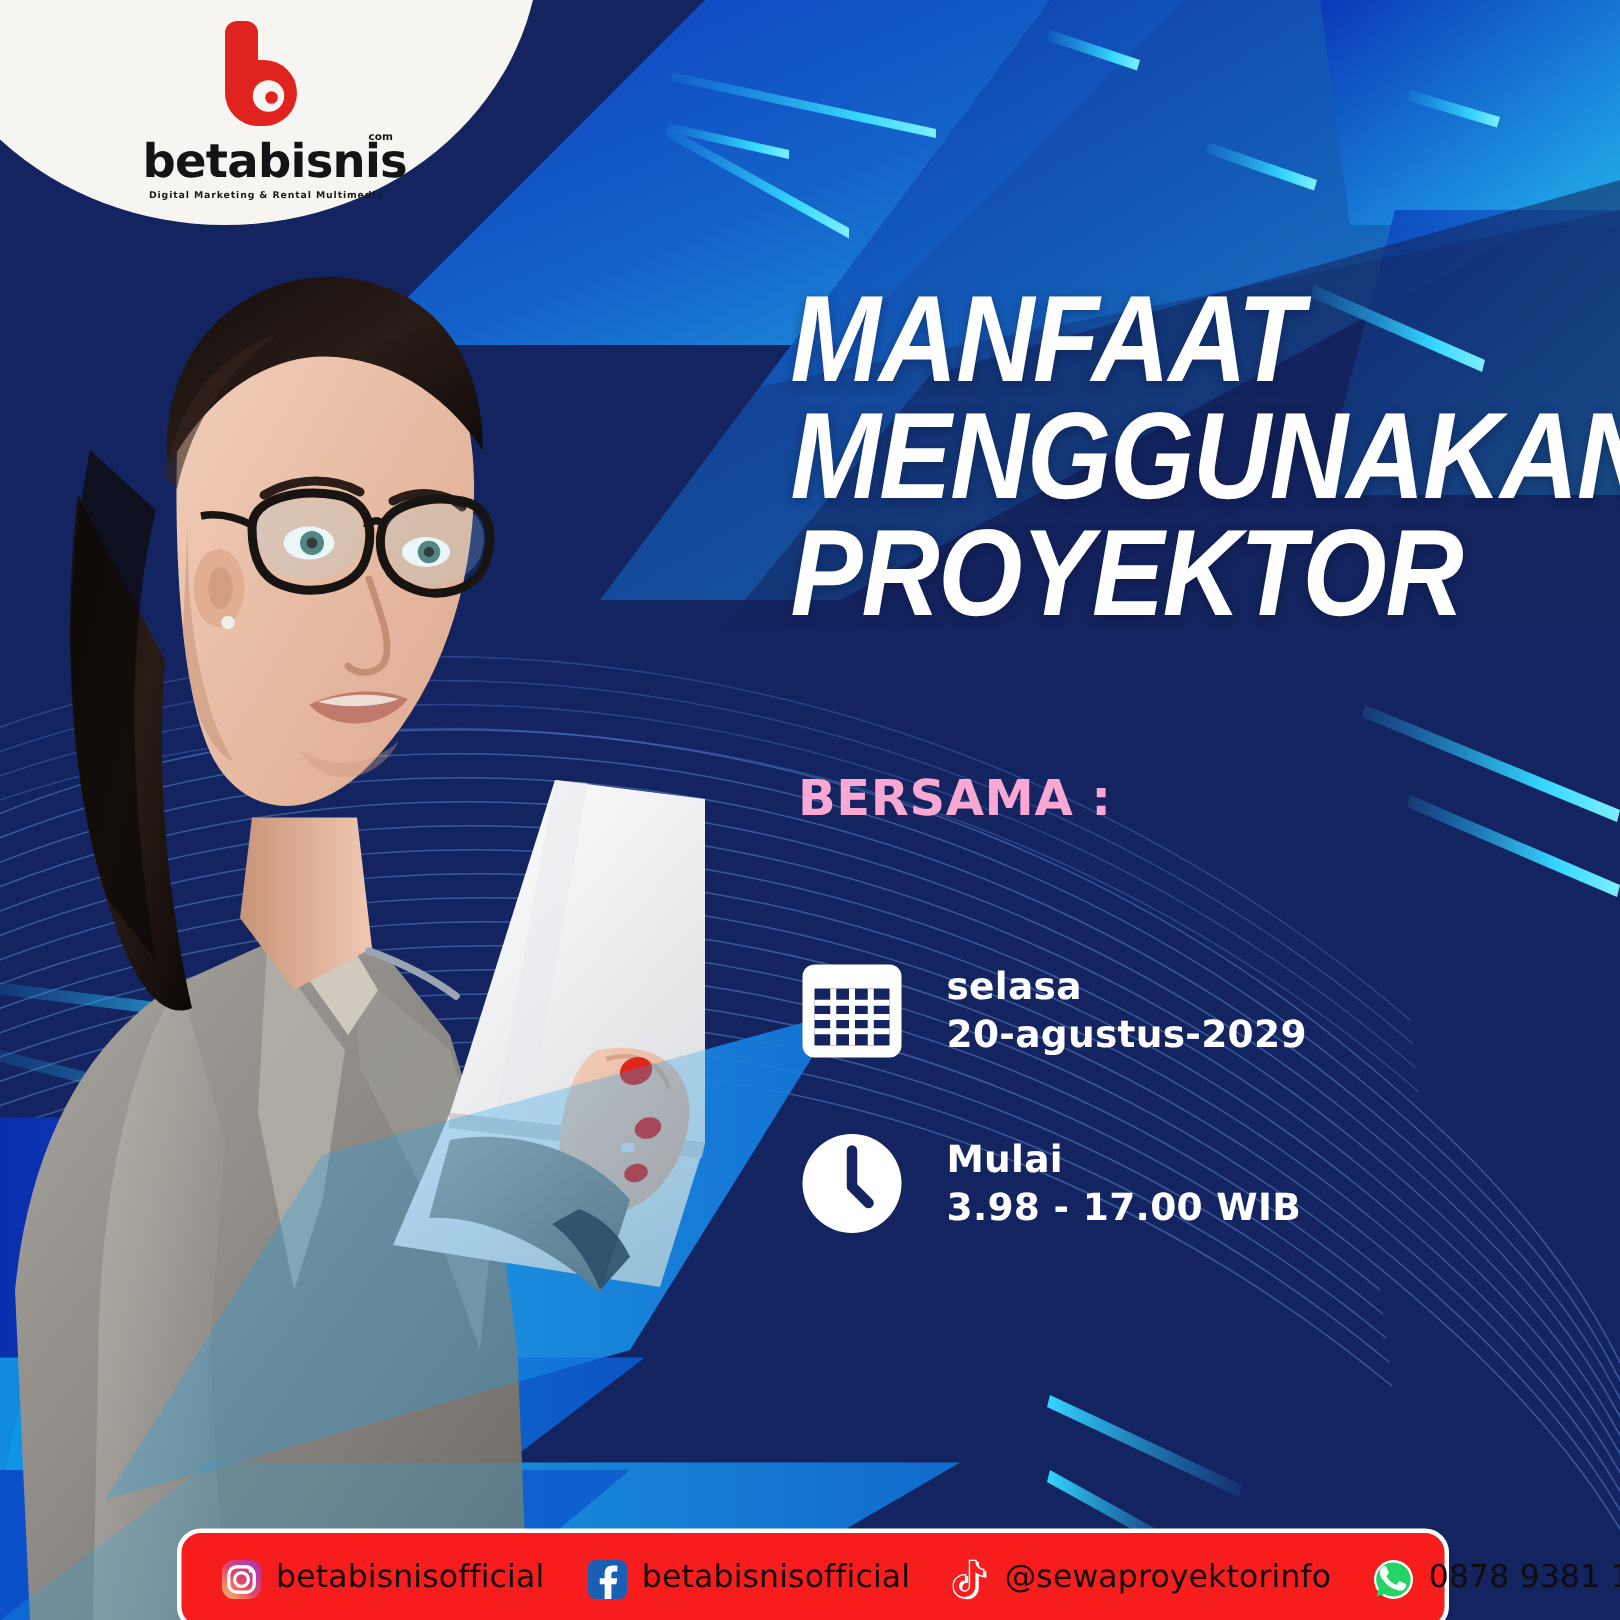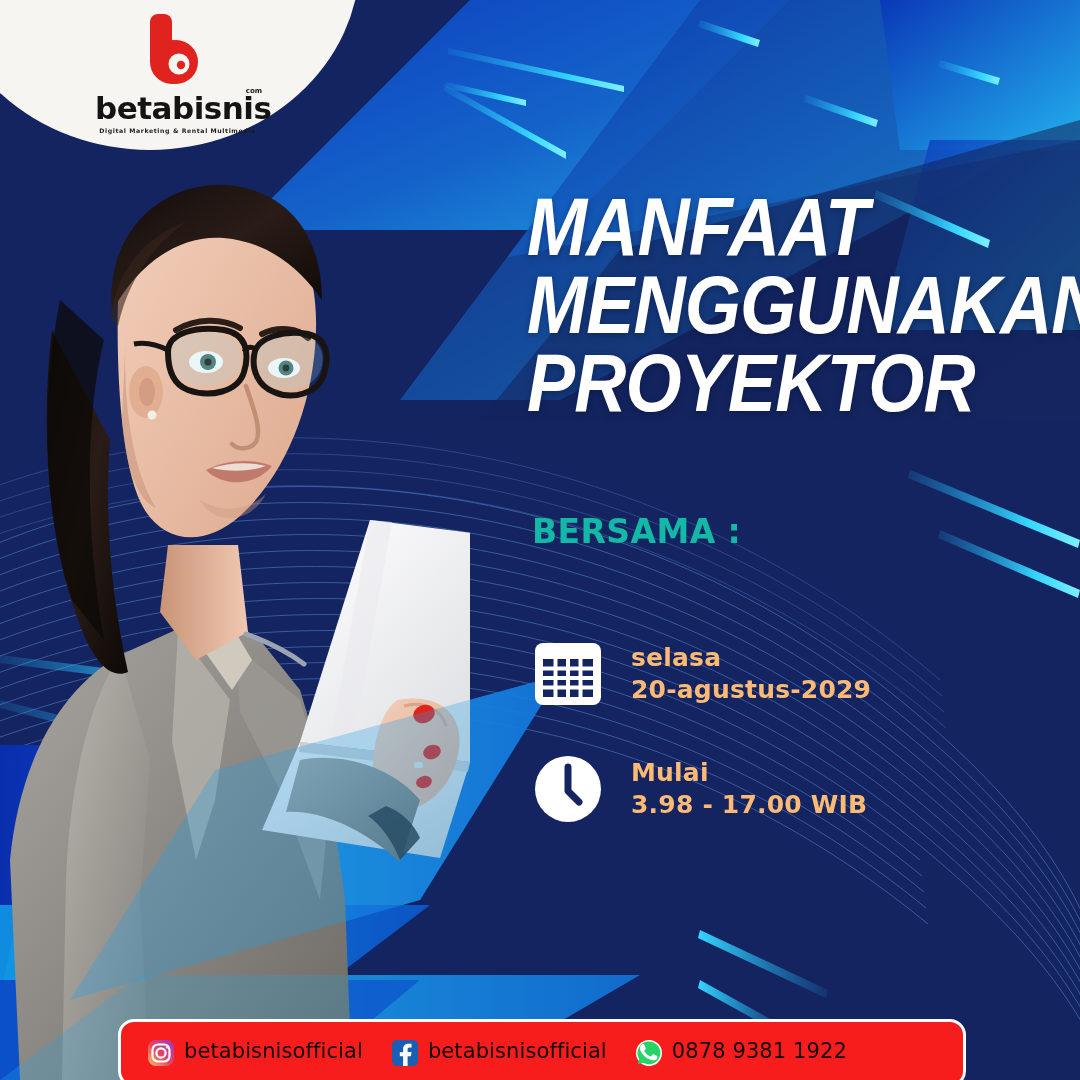--- a/index.html
+++ b/index.html
@@ -75,41 +75,41 @@
     transform-origin:left top;
     text-shadow:0 2px 8px rgba(4,12,40,0.35);
   }
   .headline span { display:block; white-space:nowrap; }
 
   
   .subtitle {
     position:absolute;
     left:532px; top:511px;
     z-index:30;
-    color:#14b8a6;
+    color:#f9a8d4;
     font-family:"DejaVu Sans", sans-serif;
     font-weight:700;
     font-size:33px;
     line-height:1.26;
     letter-spacing:0.4px;
   }
   .subtitle span { display:block; white-space:nowrap; }
 
   
   .info-row {
     position:absolute;
     z-index:30;
     display:flex;
     align-items:center;
     gap:26px;
   }
   .info-row.date { left:531px; top:637px; }
   .info-row.time { left:531px; top:752px; }
   .info-text {
-    color:#fdba74;
+    color:#ffffff;
     font-family:"DejaVu Sans", sans-serif;
     font-weight:700;
     font-size:25px;
     line-height:1.28;
     letter-spacing:0.2px;
     white-space:nowrap;
   }
   .info-text .l2 { display:block; }
 
   
@@ -469,20 +469,31 @@
 
     <div class="contact-item">
       <svg width="28" height="28" viewBox="0 0 28 28">
         <rect x="1" y="1" width="26" height="26" rx="5" fill="#1a5fb4"></rect>
         <path d="M16.6 27 V17.2 h3.3 l0.6 -4.1 h-3.9 V10.6 c0 -1.2 0.4 -2 2 -2 h2 V4.9
                  c-0.4 -0.05 -1.7 -0.17 -3.2 -0.17 -3.2 0 -5.3 1.9 -5.3 5.4 v3 H8.8 v4.1 h3.3 V27 Z" fill="#ffffff"></path>
       </svg>
       <span class="contact-label">betabisnisofficial</span>
     </div>
 
+    <div class="contact-item">
+      <svg width="26" height="28" viewBox="0 0 26 28">
+        <path d="M17.5 2.2 h-4.4 v17.2 a3.3 3.3 0 1 1 -2.6 -3.23 v-4.4
+                 a7.7 7.7 0 1 0 7 7.66 V11.1 a8.6 8.6 0 0 0 5.1 1.65 V8.3
+                 a5.1 5.1 0 0 1 -5.1 -5.1 Z" fill="#ffffff"></path>
+        <path d="M15.7 1.2 h-4.4 v17.2 a3.3 3.3 0 1 1 -2.6 -3.23 v-4.4
+                 a7.7 7.7 0 1 0 7 7.66 V10.1 a8.6 8.6 0 0 0 5.1 1.65 V7.3
+                 a5.1 5.1 0 0 1 -5.1 -5.1 Z" fill="#f81d1d" stroke="#ffffff" stroke-width="0.9"></path>
+      </svg>
+      <span class="contact-label">@sewaproyektorinfo</span>
+    </div>
 
     <div class="contact-item">
       <svg width="28" height="28" viewBox="0 0 28 28">
         <circle cx="14" cy="14" r="13" fill="#ffffff"></circle>
         <path d="M14 2.6 A11.4 11.4 0 0 0 4.2 20 L2.8 25.2 l5.4 -1.4 A11.4 11.4 0 1 0 14 2.6 Z" fill="#25d366"></path>
         <path d="M10.2 8.6 c-0.35 -0.8 -0.72 -0.82 -1.05 -0.83 l-0.9 -0.01
                  c-0.31 0 -0.82 0.12 -1.25 0.59 -0.43 0.47 -1.64 1.6 -1.64 3.9
                  0 2.3 1.68 4.52 1.91 4.83 0.23 0.31 3.24 5.2 8 7.08
                  3.96 1.56 4.77 1.25 5.63 1.17 0.86 -0.08 2.77 -1.13 3.16 -2.23
                  0.39 -1.09 0.39 -2.03 0.27 -2.23 -0.12 -0.2 -0.43 -0.31 -0.9 -0.55

